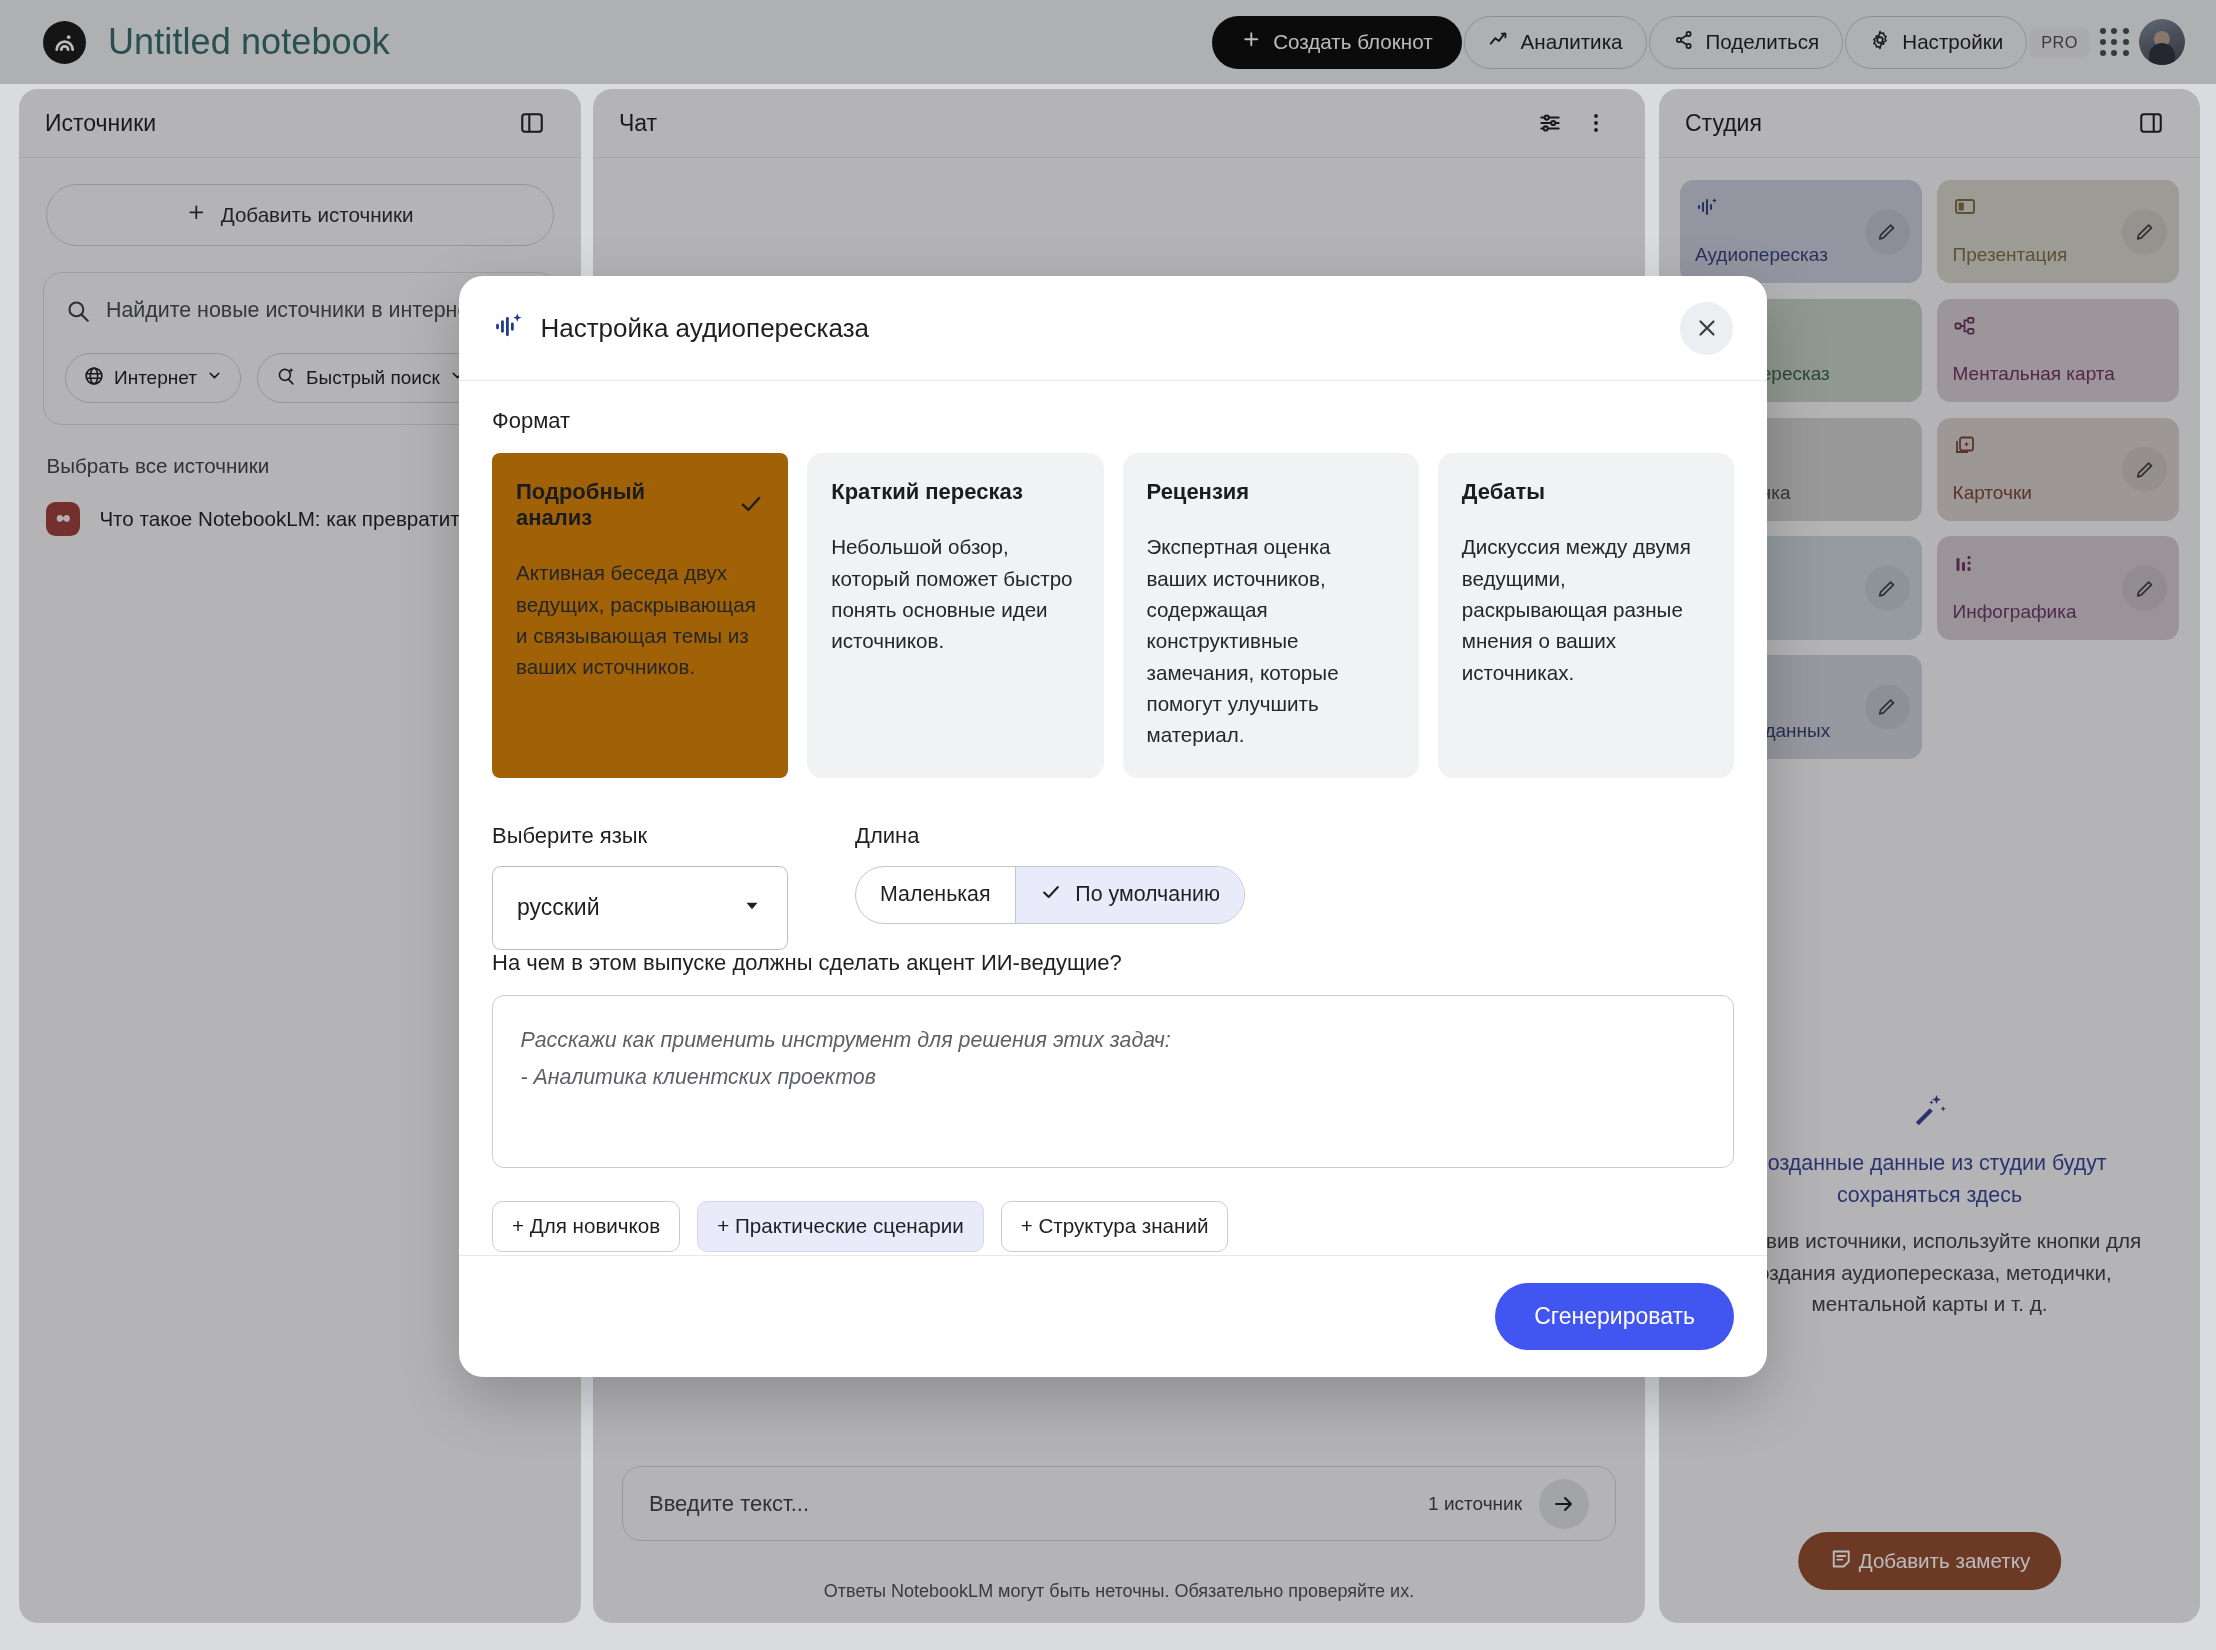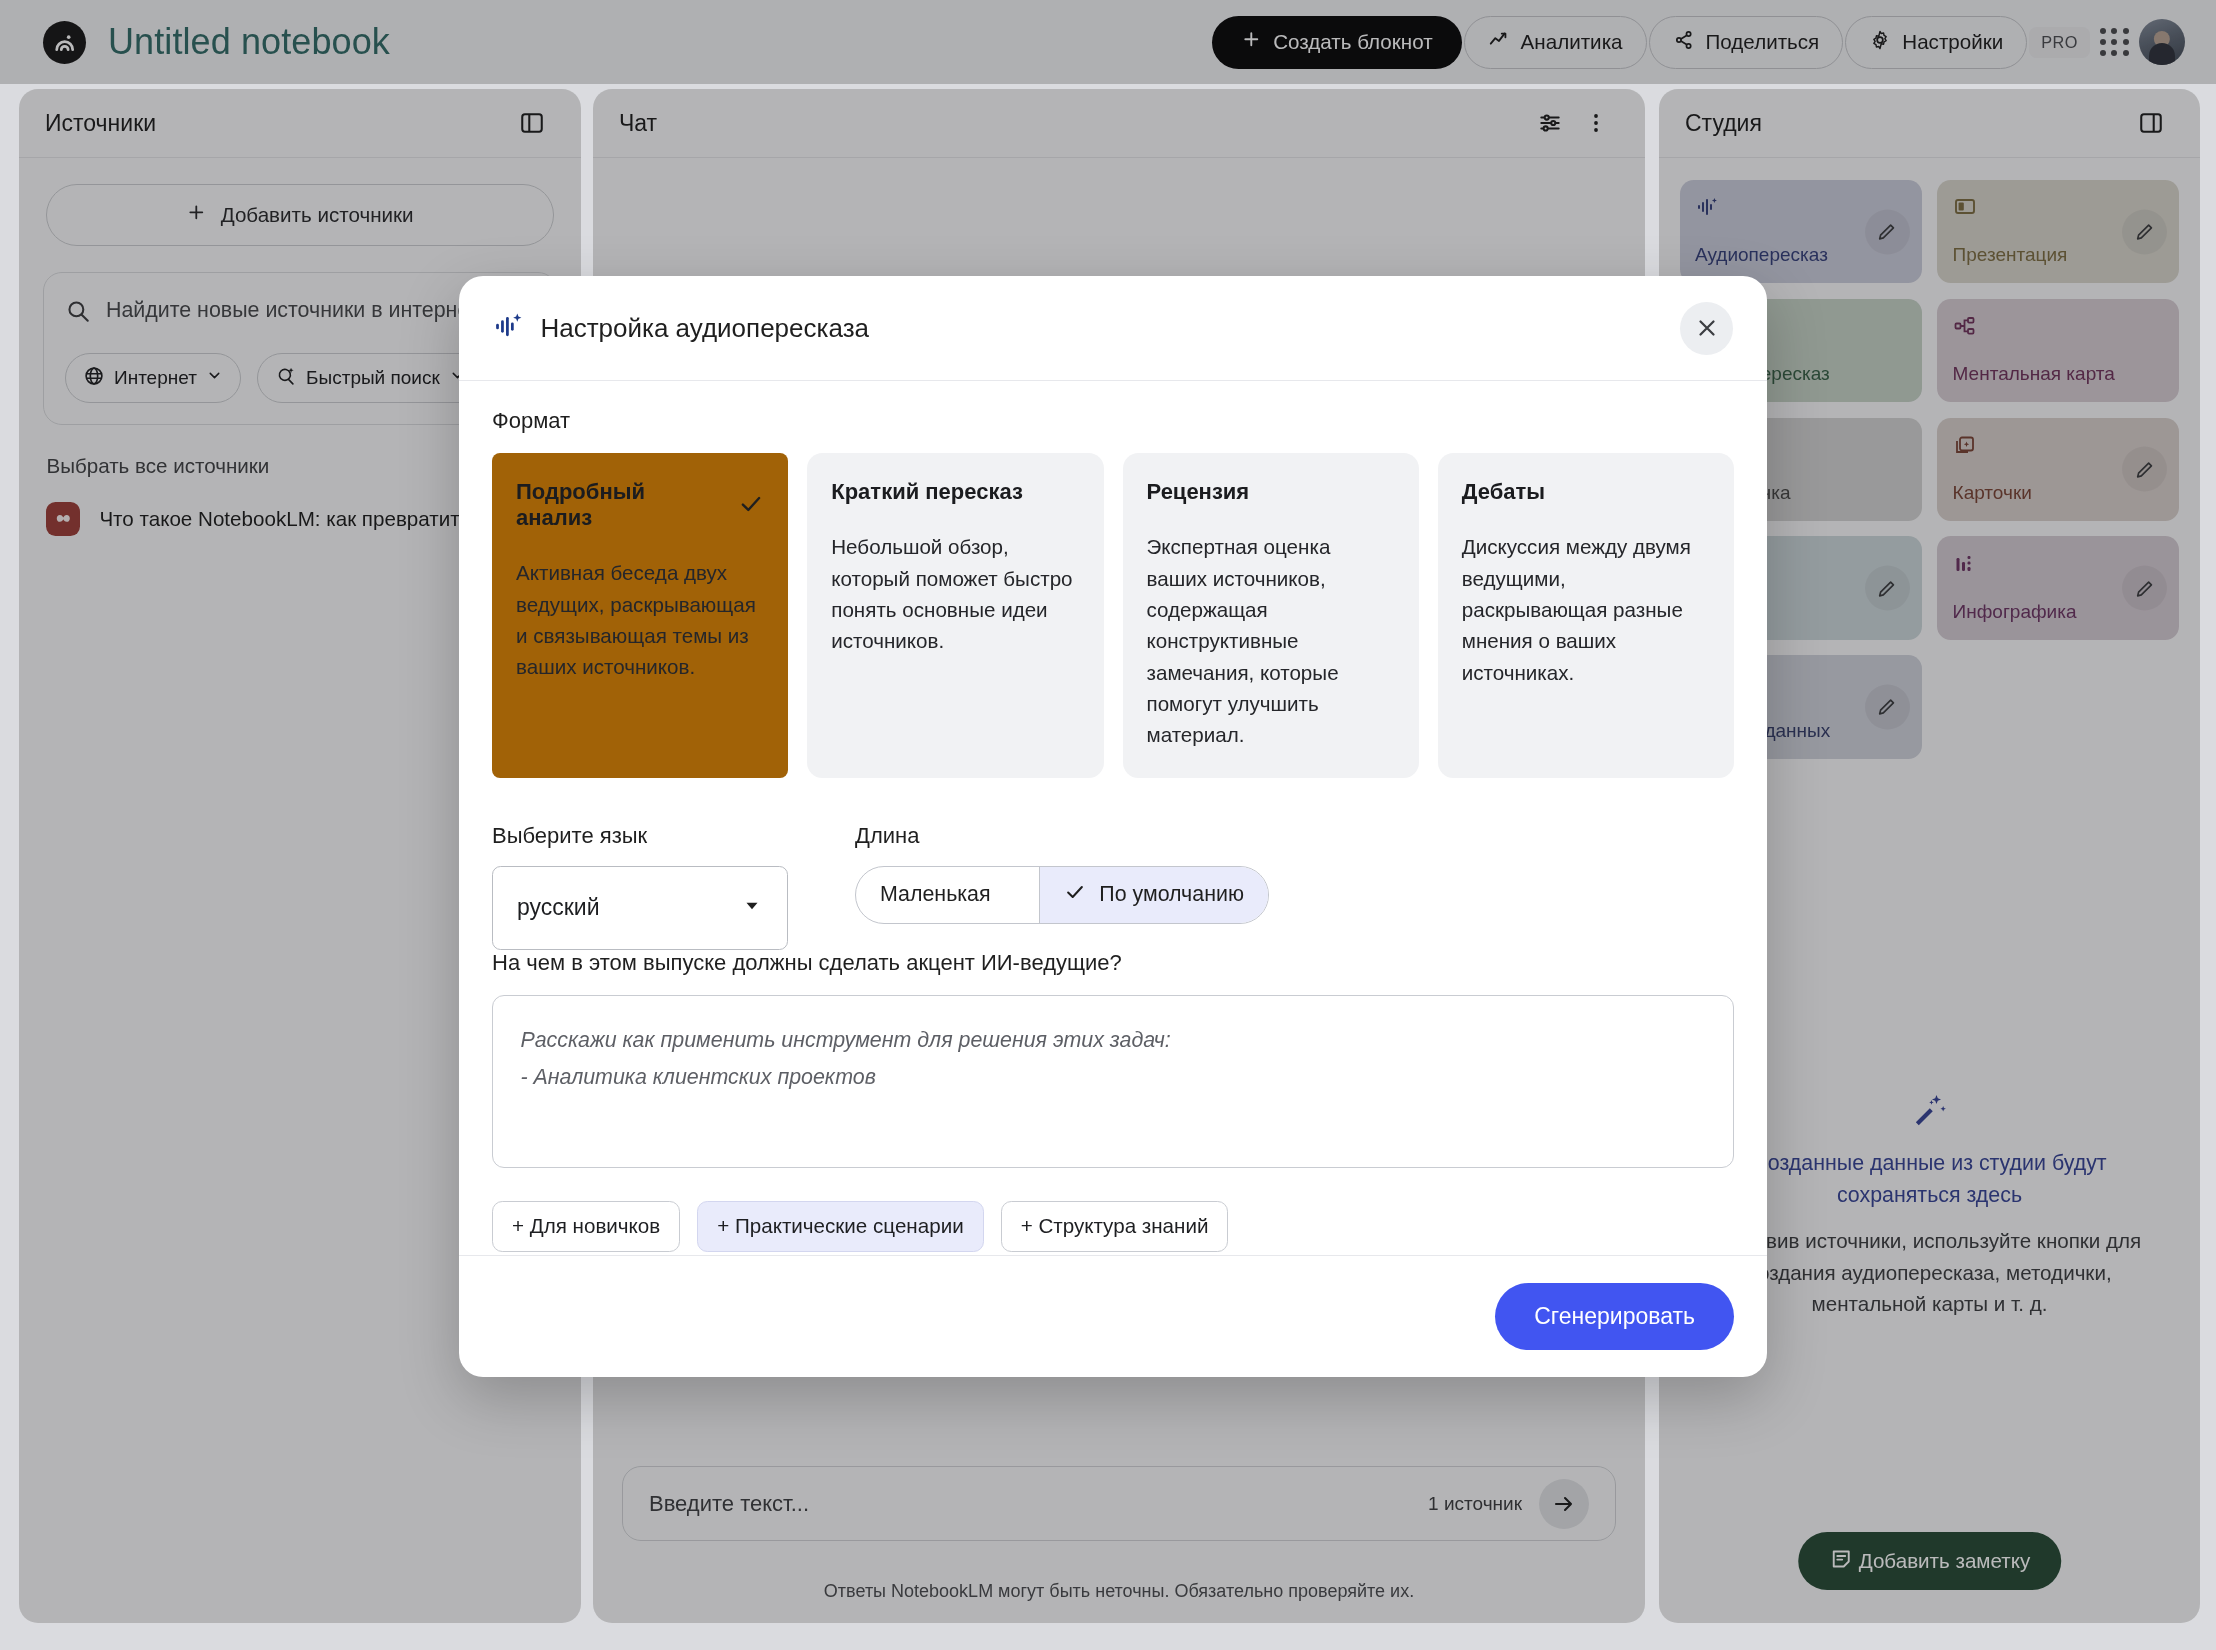--- a/index.html
+++ b/index.html
@@ -158,21 +158,21 @@
   }
   .studio-empty {
     position: absolute; left: 0; right: 0; top: 1002px; padding: 0 33px;
     text-align: center;
   }
   .studio-empty .wand { margin-bottom: 13.7px; }
   .studio-empty .t1 { font-size: 21.4px; color: #2b42d6; line-height: 1.5; }
   .studio-empty .t2 { font-size: 20.6px; color: #3e4045; line-height: 1.55; margin-top: 13.7px; }
   .add-note {
     position:absolute; left:50%; transform:translateX(-50%);
-    bottom: 33px; background:#14532d; color:#fff; border-radius:856px;
+    bottom: 33px; background:#c2410c; color:#fff; border-radius:856px;
     height: 58px; display:flex; align-items:center; gap:6px; padding: 0 31px;
     font-size: 20.6px; white-space: nowrap;
   }
 
   
   #modal {
     position: absolute; left: 459px; top: 276px; width: 1308px; height: 1101px;
     background: #fff; border-radius: 24px; z-index: 100;
     box-shadow: 0 20.6px 60px rgba(0,0,0,.22);
     display: flex; flex-direction: column;
@@ -202,21 +202,20 @@
   .row2 { display: flex; gap: 67px; margin-top: 45px; }
   .field-lbl { font-size: 22px; color: #1f1f1f; margin-bottom: 17px; }
   .lang-select {
     width: 296px; height: 84px; border: 0.9px solid #b9bcc2; border-radius: 8.6px;
     display:flex; align-items:center; padding: 0 24px; font-size: 23px; color: #1d1e21;
   }
   .lang-select .caret { margin-left:auto; }
   .seg {
     display: inline-flex; border: 0.9px solid #c3c6cd; border-radius: 856px; overflow: hidden;
     height: 58px;
-    gap: 24px;
   }
   .seg > div {
     display:flex; align-items:center; gap: 13.7px; padding: 0 24px;
     font-size: 21.4px; color: #1f1f1f;
   }
   .seg > div + div { border-left: 0.9px solid #c3c6cd; }
   .seg .on { background: #e9ebfb; }
 
   .prompt-lbl { font-size: 22px; color: #1f1f1f; }
   .prompt-box {

